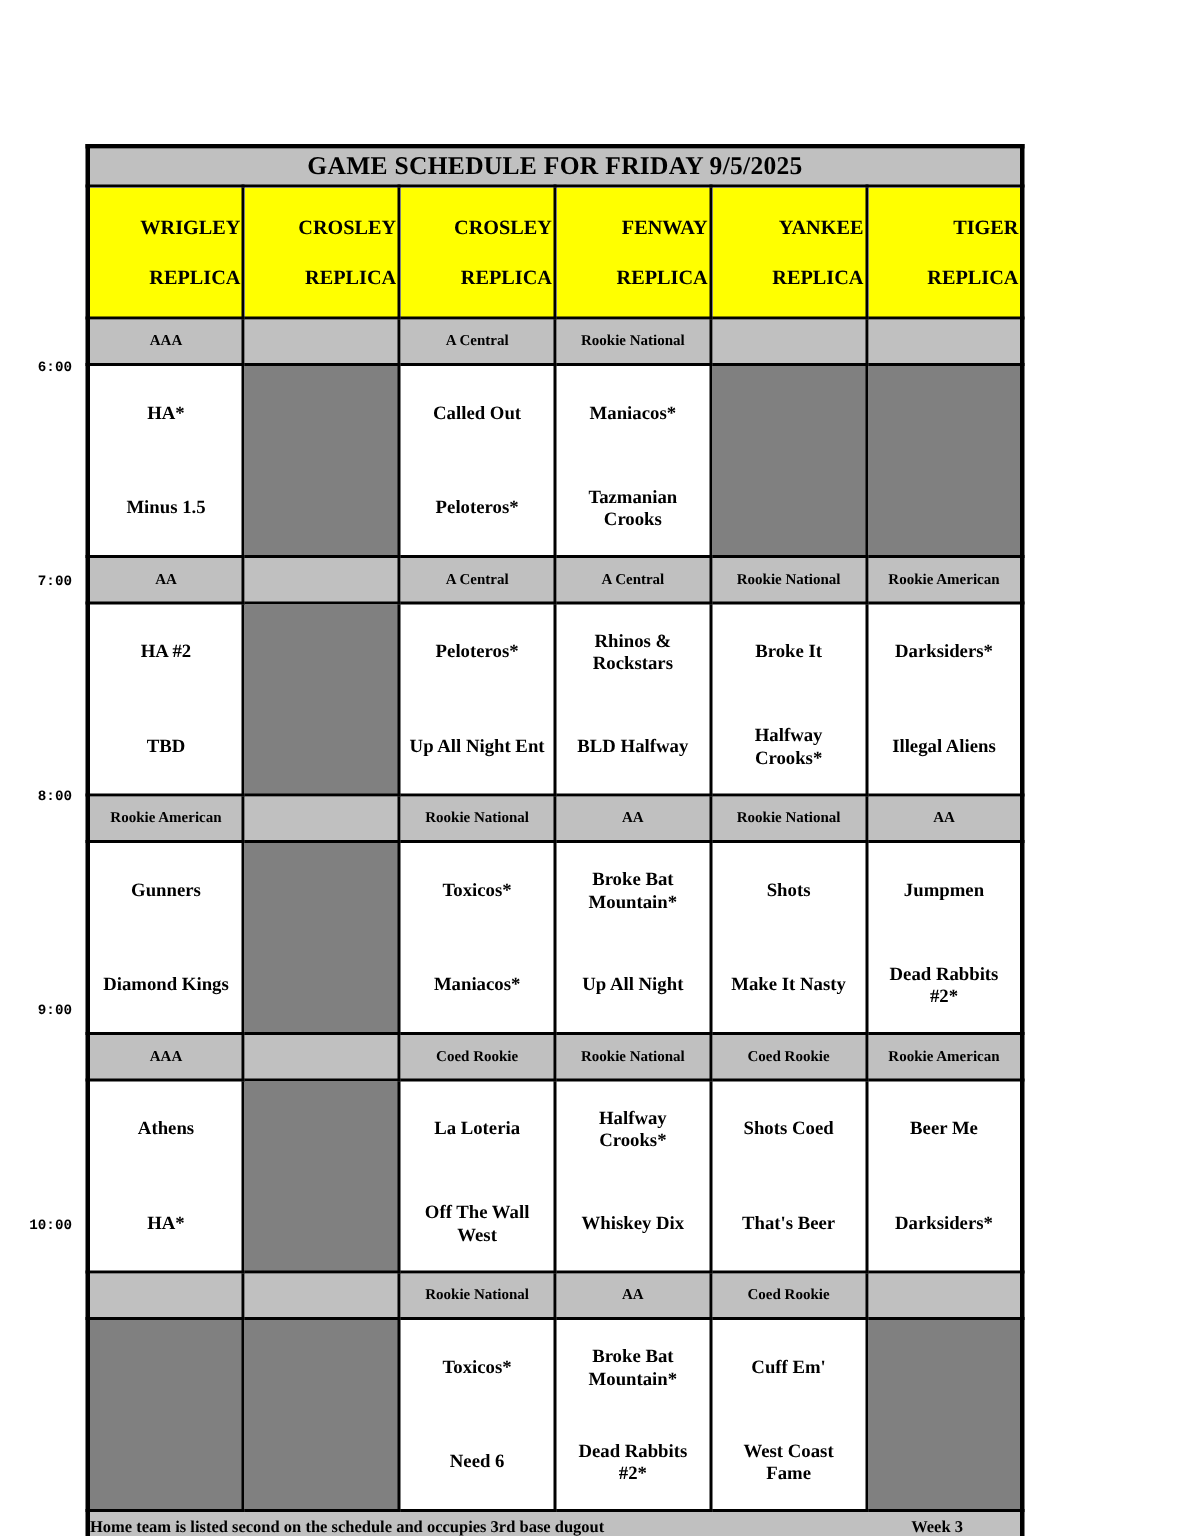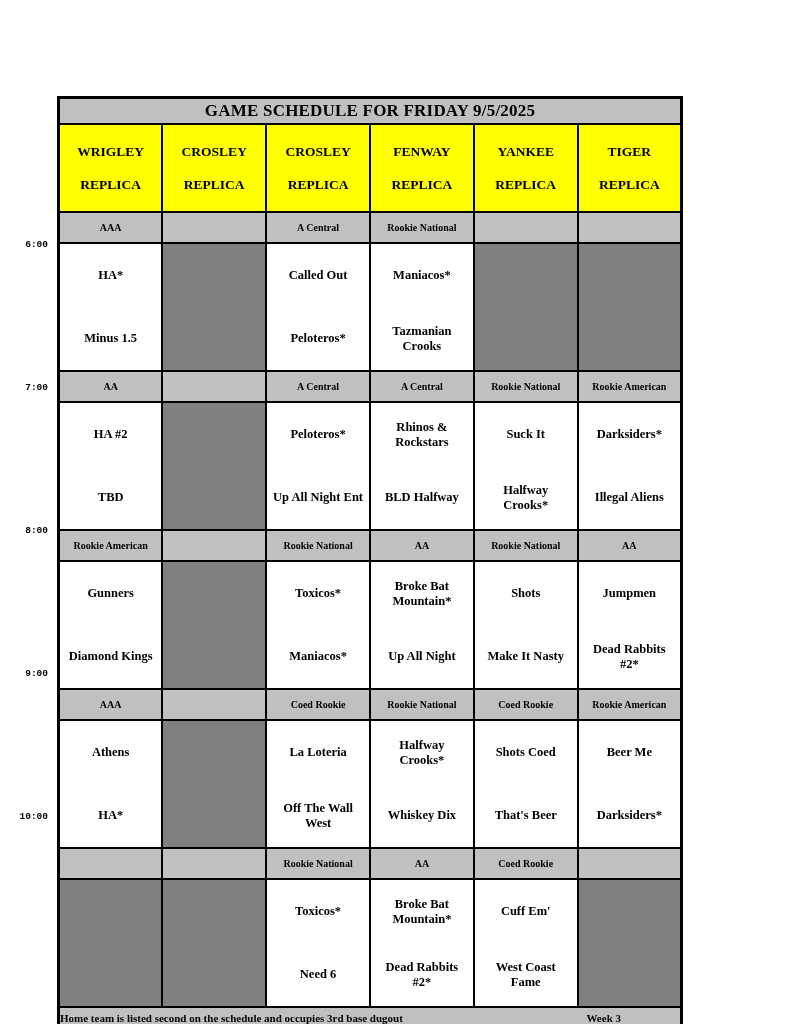--- a/index.html
+++ b/index.html
@@ -29,38 +29,38 @@
   }
   td{border:2px solid var(--border);overflow:hidden;}
   .title-cell{
     height:22px;background:var(--bar);text-align:center;
     font-size:17px;line-height:22px;letter-spacing:0.2px;
   }
   .header-cell{
     height:74px;background:var(--yellow);text-align:center;vertical-align:middle;
     font-size:13.5px;
   }
-  .hline{line-height:1;margin:19px 0;}
+  .hline{line-height:1;margin:19px 0;text-align:right;}
   .division-cell{
     height:13px;background:var(--bar);text-align:center;
     font-size:10px;line-height:13px;padding:8px;margin-left:33px;
   }
   .game-cell{height:126px;background:var(--cellbg);padding:0;vertical-align:top;}
   .empty-cell{background:var(--empty);}
   .team{
     height:63px;display:flex;align-items:center;justify-content:center;
     text-align:center;font-size:12.5px;line-height:1.2;padding:0 5px;
   }
   .footer-cell{height:20px;background:var(--bar);padding:0;}
   .footer-flex{
     display:flex;justify-content:space-between;align-items:center;
     height:20px;font-size:11px;
   }
   .footer-flex .note{padding-left:0;}
-  .footer-flex .week{padding-right:59px;}
+  .footer-flex .week{padding-right:38px;}
 </style>
 </head>
 <body>
 
 <div class="wrap">
   <div id="time-gutter">
       <div class="time-label" style="top: 143px;">6:00</div>
       <div class="time-label" style="top: 286px;">7:00</div>
       <div class="time-label" style="top: 429px;">8:00</div>
       <div class="time-label" style="top: 572px;">9:00</div>
@@ -140,21 +140,21 @@
           <td class="game-cell empty-cell"></td>
           <td class="game-cell">
             <div class="team away">Peloteros*</div>
             <div class="team home">Up All Night Ent</div>
           </td>
           <td class="game-cell">
             <div class="team away">Rhinos &amp; Rockstars</div>
             <div class="team home">BLD Halfway</div>
           </td>
           <td class="game-cell">
-            <div class="team away">Suck It</div>
+            <div class="team away">Broke It</div>
             <div class="team home">Halfway Crooks*</div>
           </td>
           <td class="game-cell">
             <div class="team away">Darksiders*</div>
             <div class="team home">Illegal Aliens</div>
           </td>
         </tr>
         <tr class="division-row">
           <td class="division-cell">Rookie American</td>
           <td class="division-cell"></td>

